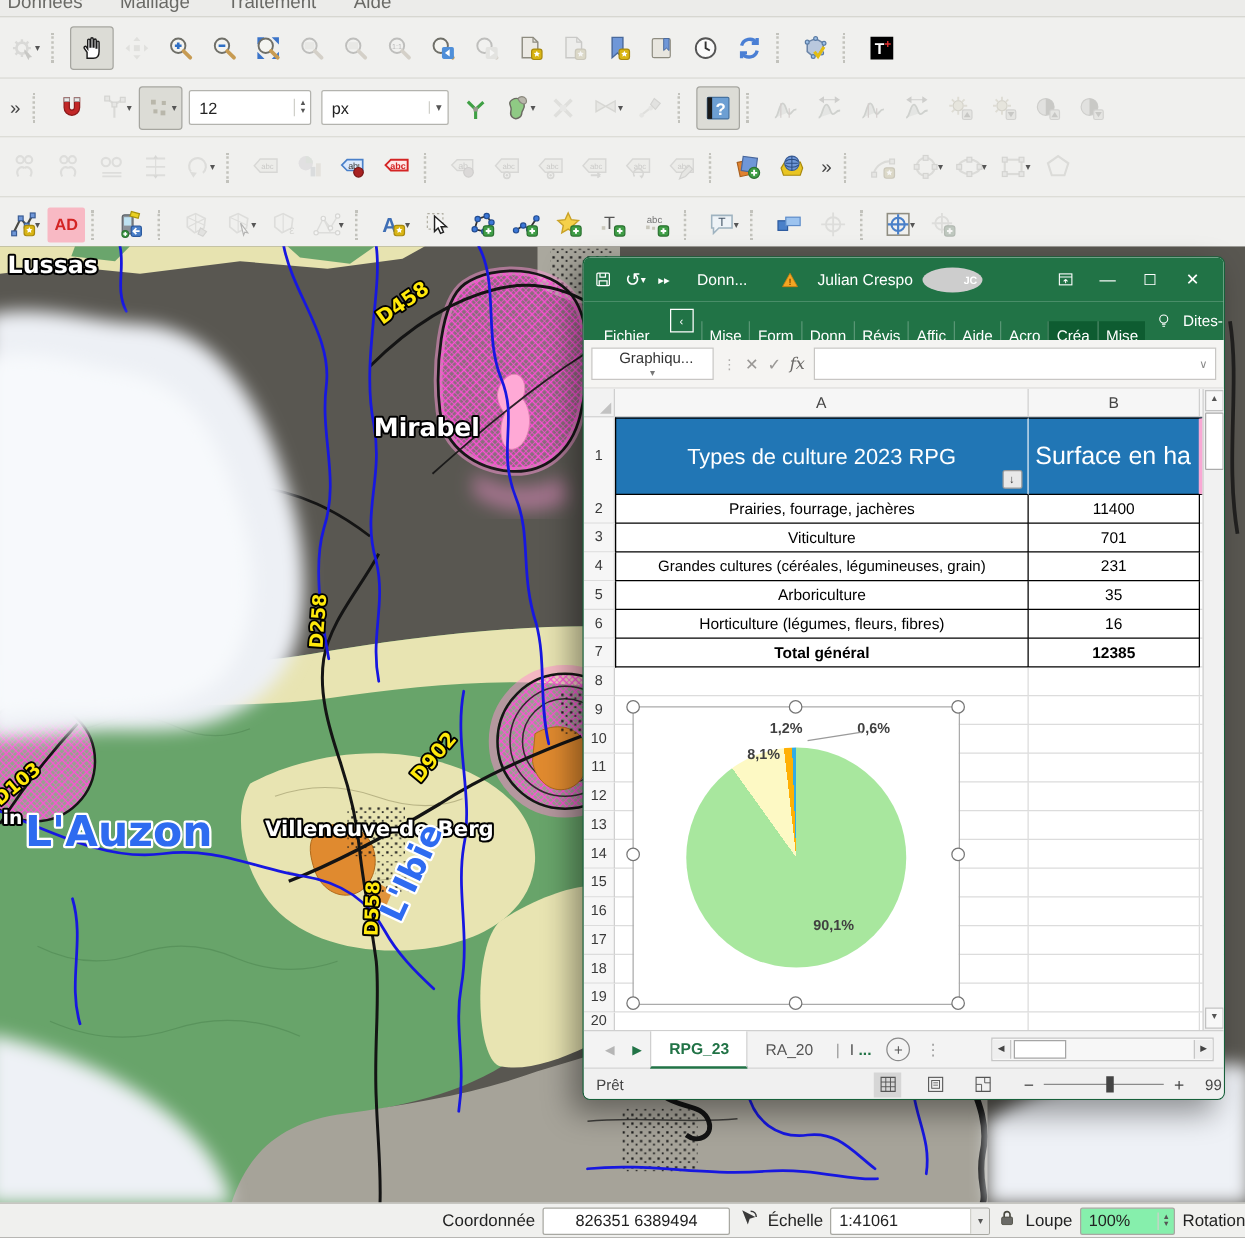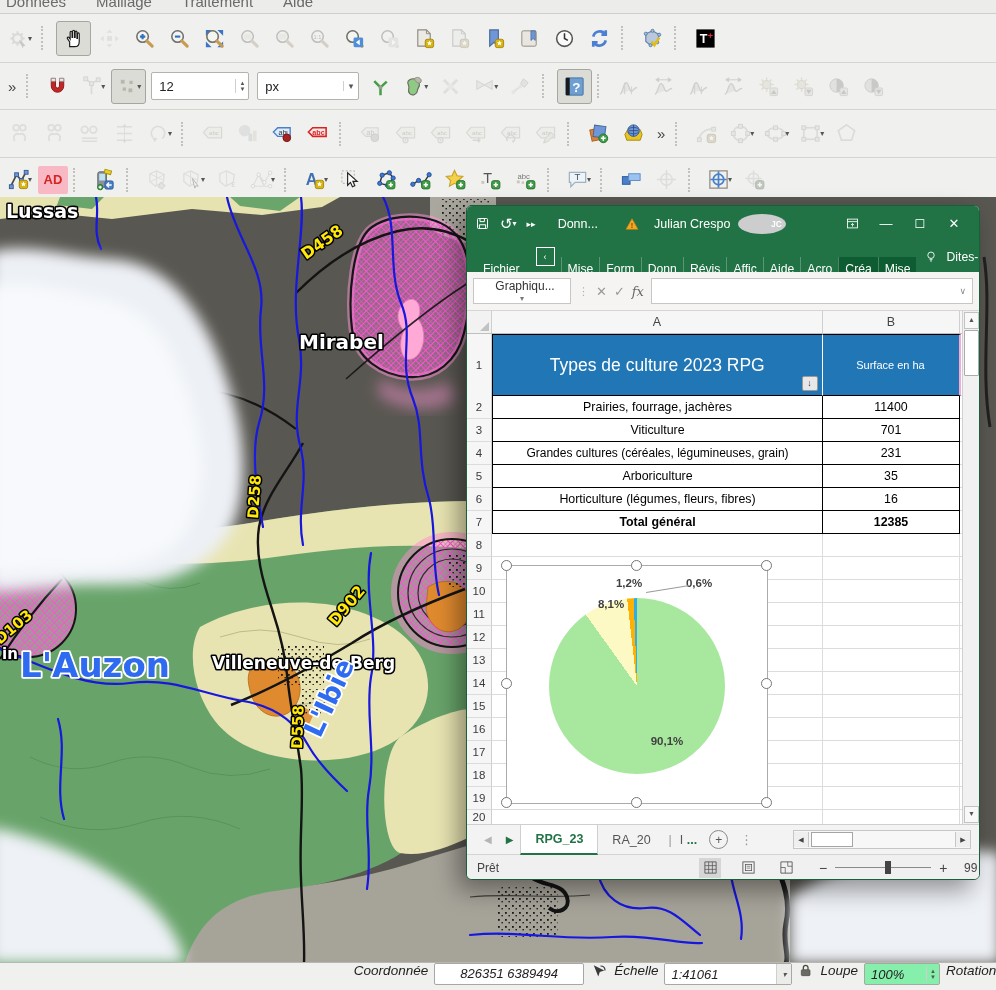--- a/index.html
+++ b/index.html
@@ -28,21 +28,21 @@
   .adicon{width:30px;height:28px;background:#f8b9c4;color:#d42424;font-weight:bold;font-size:13px;
           display:flex;align-items:center;justify-content:center;border-radius:2px;flex:none;}
   
   #map{position:absolute;left:0;top:197px;width:996px;height:766px;}
   .mlbl{font-family:"DejaVu Sans",sans-serif;font-weight:bold;paint-order:stroke;stroke-linejoin:round;}
   .wlbl{fill:#fff;stroke:#000;stroke-width:3.2px;}
   .ylbl{fill:#ffe90a;stroke:#000;stroke-width:3px;}
   .blbl{fill:#2e6bf0;stroke:#fff;stroke-width:3.6px;}
   
   .qstatus{position:absolute;left:0;bottom:0;width:996px;height:27px;background:#f0f0ee;border-top:1px solid #b8b8b2;
-           display:flex;align-items:flex-start;font-size:13.5px;color:#222;overflow:hidden;gap:6px;font-style:italic;}
+           display:flex;align-items:center;font-size:13.5px;color:#222;overflow:hidden;gap:6px;}
   .qlabel{flex:none;}
   .qinput{width:148px;height:20px;background:#fff;border:1px solid #a8a8a2;border-radius:2px;text-align:center;line-height:20px;flex:none;font-size:13px;}
   .qcombo{width:126px;height:20px;background:#fff;border:1px solid #a8a8a2;border-radius:2px;display:flex;align-items:center;flex:none;font-size:13px;}
   .qcombo .v{flex:1;padding-left:6px;}
   .qcombo .b{font-size:8px;color:#555;padding:0 5px;border-left:1px solid #d0d0ca;height:100%;display:flex;align-items:center;background:#ececea;}
   .qspin{width:74px;height:20px;background:#86efac;border:1px solid #a8a8a2;border-radius:2px;display:flex;align-items:center;flex:none;font-size:13px;}
   .qspin .v{flex:1;padding-left:6px;}
   .rotlbl{flex:none;width:50px;overflow:hidden;white-space:nowrap;}
   
   .xl{position:absolute;left:466px;top:205px;width:512px;height:673px;background:#fff;
@@ -83,21 +83,21 @@
         text-align:center;font-size:11.5px;color:#3a3a3a;display:flex;align-items:center;justify-content:center;}
   .ca{width:330px;flex:none;text-align:center;line-height:22px;border-right:1px solid #dcdcdc;border-bottom:1px solid #dcdcdc;overflow:hidden;white-space:nowrap;}
   .cb{width:136px;flex:none;text-align:center;line-height:22px;border-right:1px solid #dcdcdc;border-bottom:1px solid #dcdcdc;overflow:hidden;}
   .cc{flex:1;border-bottom:1px solid #dcdcdc;}
   .xlrow.bold .ca,.xlrow.bold .cb{font-weight:bold;}
   .ca.black,.cb.black{border-right:1px solid #000;border-bottom:1px solid #000;}
   .ca.black{border-left:1px solid #000;width:329px;}
   .r1{height:62px;}
   .r1 .ca,.r1 .cb{background:#2176b5;color:#fff;line-height:normal;display:flex;align-items:center;justify-content:center;position:relative;border-bottom:1px solid #000;border-top:1px solid #000;}
   .r1 .ca{font-size:17.5px;border-left:1px solid #000;border-right:1.5px solid #fff;width:328.5px;}
-  .r1 .cb{font-size:11px;border-right:2px solid #f9a8d4;}
+  .r1 .cb{font-size:20px;border-right:6px solid #f9a8d4;}
   .a1icon{position:absolute;right:4px;bottom:4px;width:14px;height:13px;background:#e8e8e8;border:1px solid #9a9a9a;border-radius:2px;
           font-size:9px;color:#333;line-height:12px;text-align:center;}
   
   .vscroll{position:absolute;right:0;top:0;width:16px;height:513px;background:#f1f1f1;border-left:1px solid #d0d0d0;}
   .vsb{position:absolute;left:1px;width:13px;height:15px;background:#f8f8f8;border:1px solid #c2c2c2;font-size:7px;color:#555;text-align:center;line-height:14px;}
   .vthumb{position:absolute;left:1px;top:19px;width:13px;height:44px;background:#fff;border:1px solid #ababab;border-radius:1px;}
   
   .chart{position:absolute;left:40px;top:255px;width:260px;height:237px;background:#fff;outline:1px solid #ababab;z-index:5;}
   .pie{position:absolute;left:42px;top:32px;width:176px;height:176px;border-radius:50%;}
   .plabel{position:absolute;font-size:11.5px;font-weight:bold;color:#404040;transform:translate(-50%,-50%);white-space:nowrap;}

